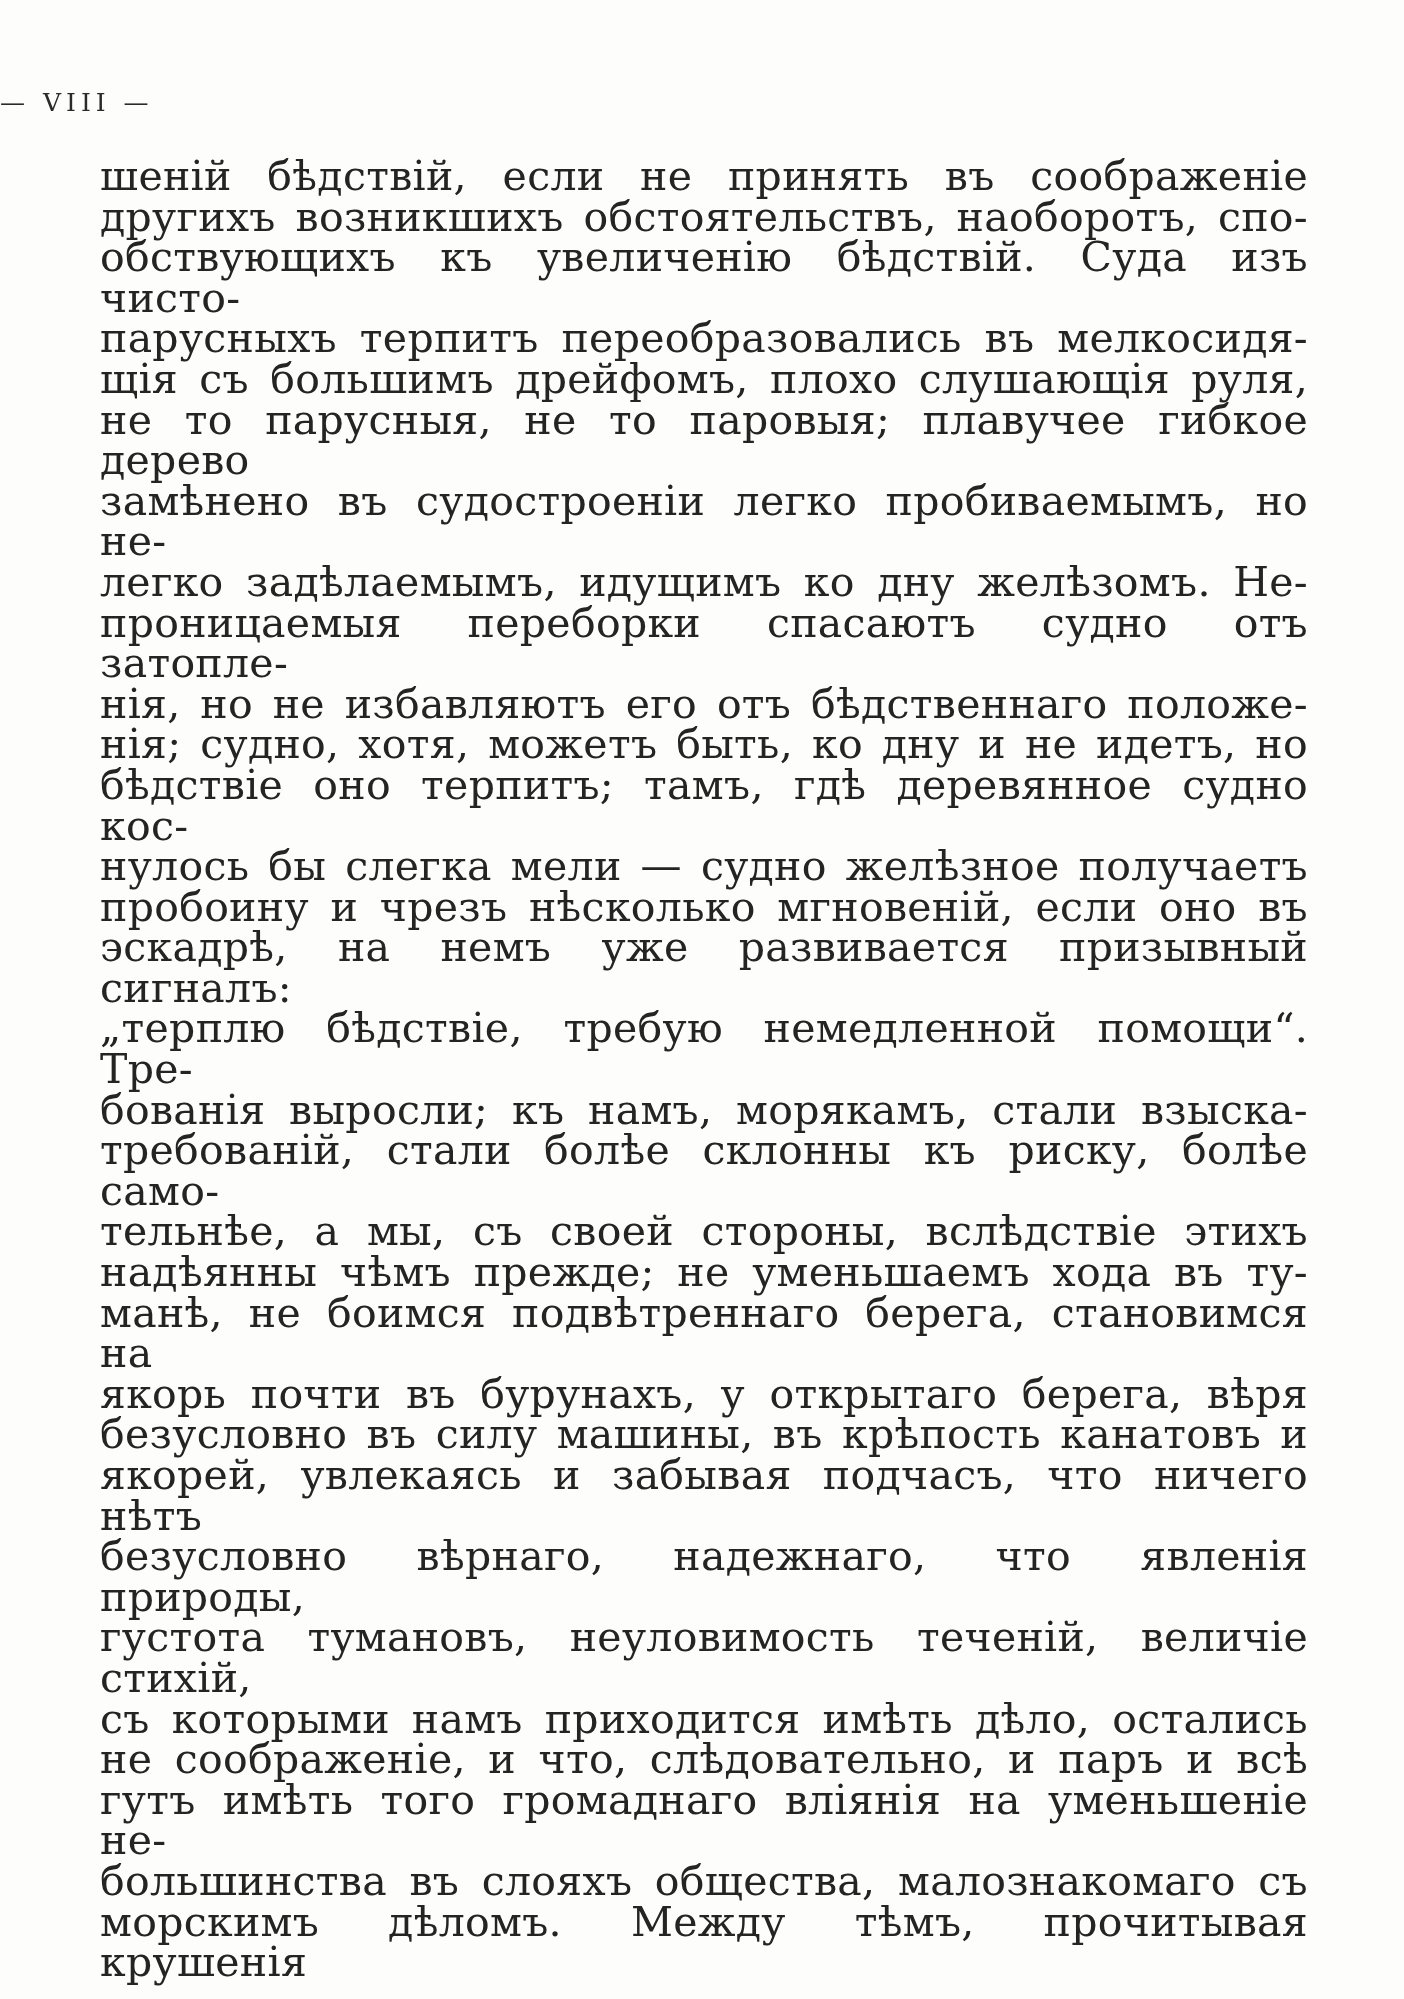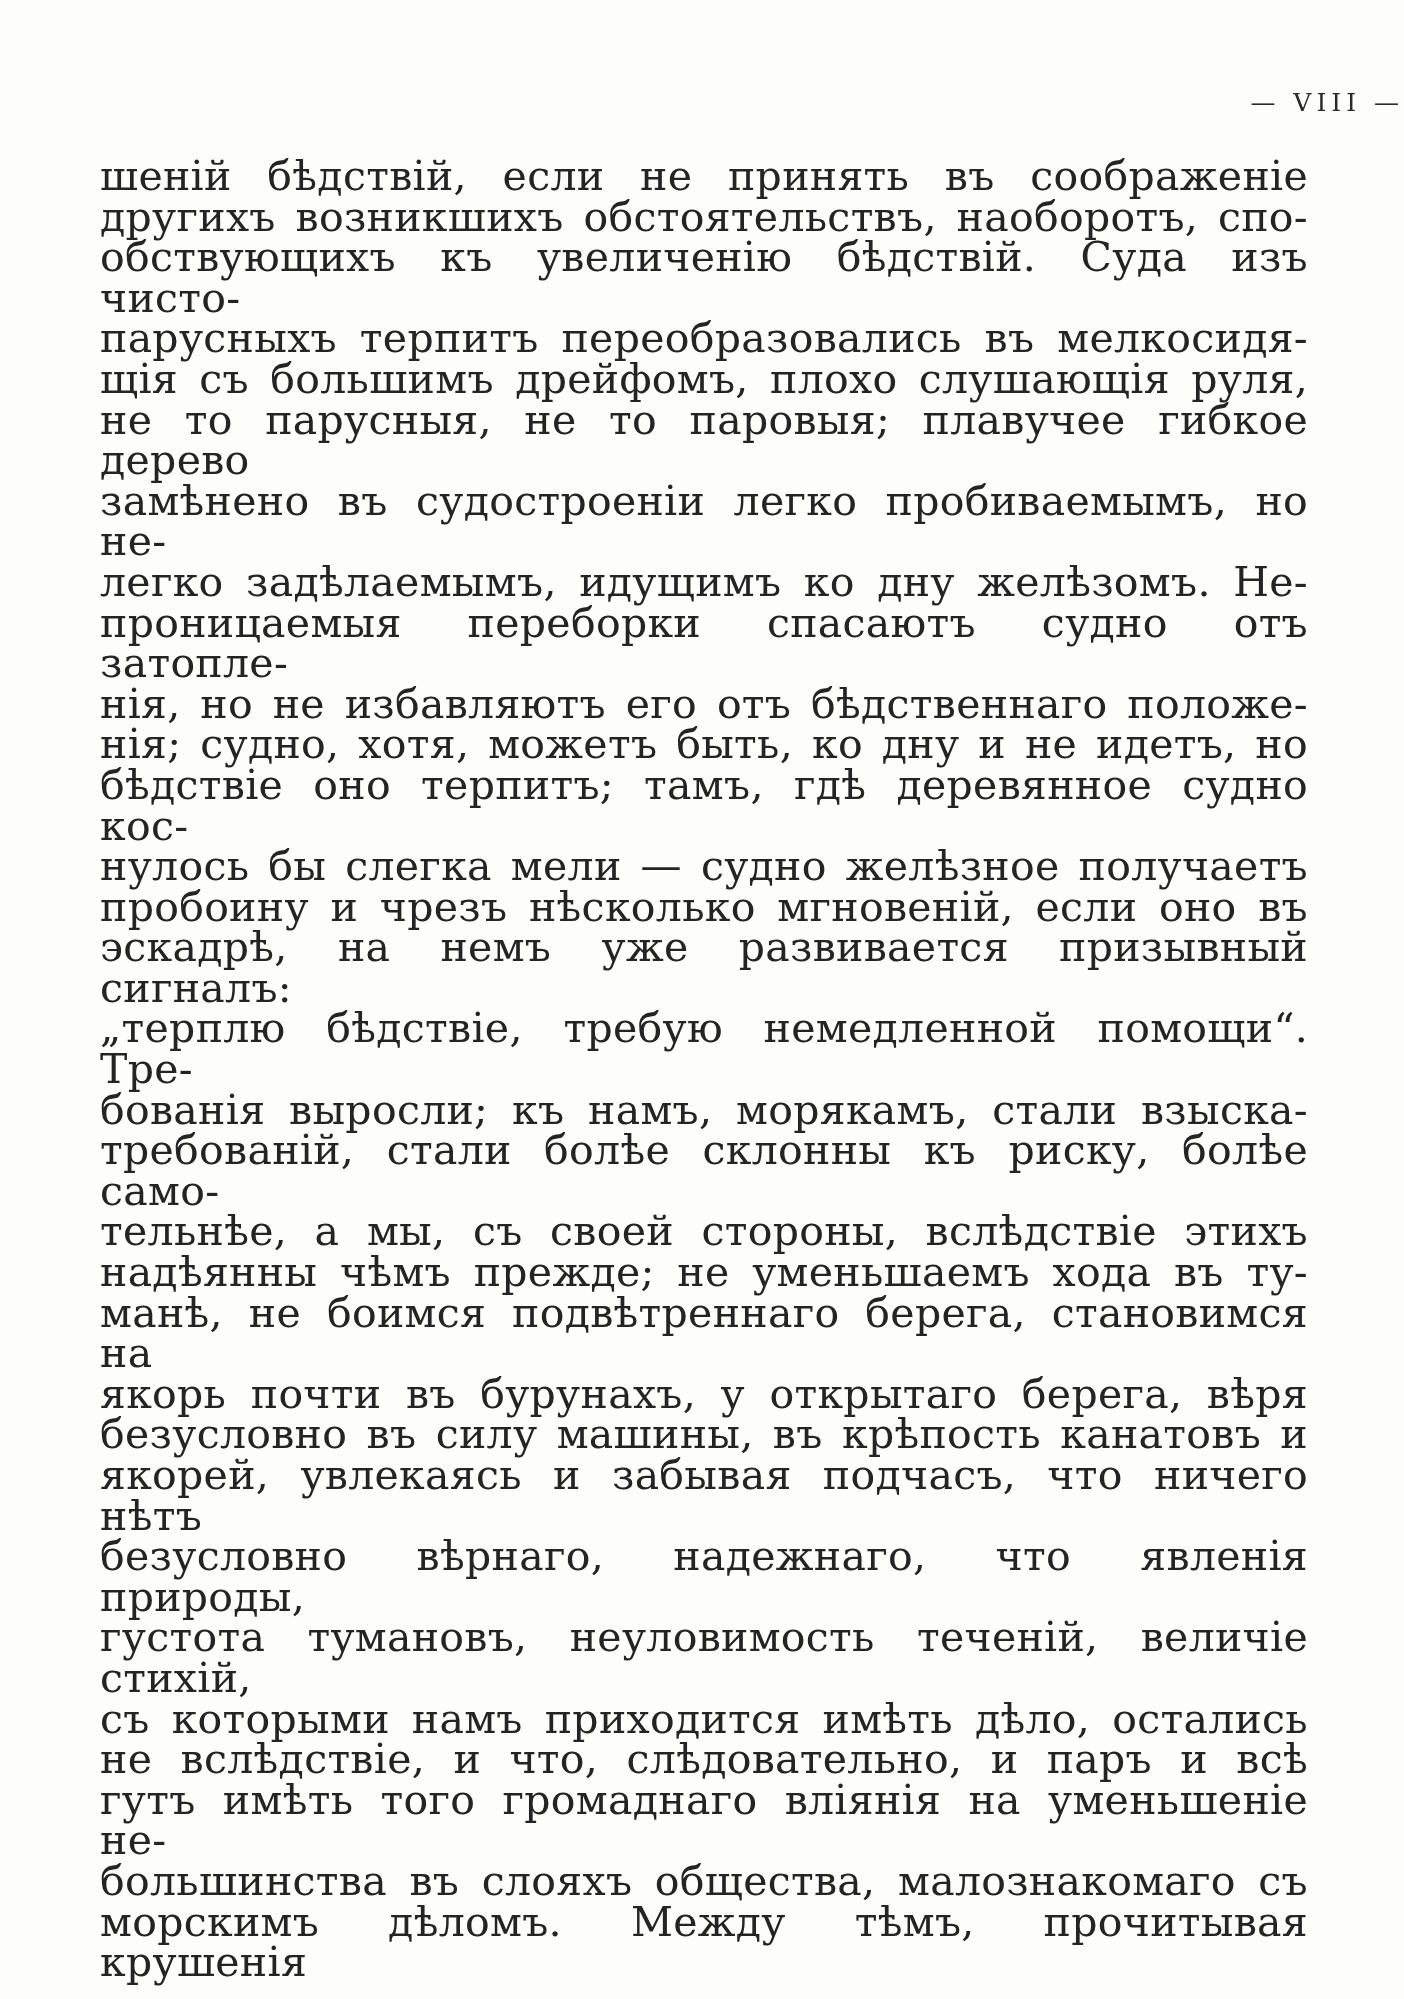--- a/index.html
+++ b/index.html
@@ -16,21 +16,21 @@
     color: #242424;
     font-family: "DejaVu Serif", "Liberation Serif", serif;
     overflow: hidden;
     box-sizing: border-box;
   }
   .page-number {
     position: absolute;
     top: 88px;
     left: 0;
     right: 0;
-    text-align: right;
+    text-align: left;
     font-size: 25px;
     letter-spacing: 5px;
     font-variant: small-caps;
     color: #2a2a2a;
   }
   .text-block {
     position: absolute;
     top: 156px;
     left: 100px;
     width: 1208px;
@@ -72,18 +72,18 @@
     <div class="line">требованій, стали болѣе склонны къ риску, болѣе само-</div>
     <div class="line">тельнѣе, а мы, съ своей стороны, вслѣдствіе этихъ</div>
     <div class="line">надѣянны чѣмъ прежде; не уменьшаемъ хода въ ту-</div>
     <div class="line">манѣ, не боимся подвѣтреннаго берега, становимся на</div>
     <div class="line">якорь почти въ бурунахъ, у открытаго берега, вѣря</div>
     <div class="line">безусловно въ силу машины, въ крѣпость канатовъ и</div>
     <div class="line">якорей, увлекаясь и забывая подчасъ, что ничего нѣтъ</div>
     <div class="line">безусловно вѣрнаго, надежнаго, что явленія природы,</div>
     <div class="line">густота тумановъ, неуловимость теченій, величіе стихій,</div>
     <div class="line">съ которыми намъ приходится имѣть дѣло, остались</div>
-    <div class="line">не вслѣдствіе, и что, слѣдовательно, и паръ и всѣ</div>
+    <div class="line">не соображеніе, и что, слѣдовательно, и паръ и всѣ</div>
     <div class="line">гутъ имѣть того громаднаго вліянія на уменьшеніе не-</div>
     <div class="line">большинства въ слояхъ общества, малознакомаго съ</div>
     <div class="line">морскимъ дѣломъ. Между тѣмъ, прочитывая крушенія</div>
   </div>
 </div>
 
 </body></html>

